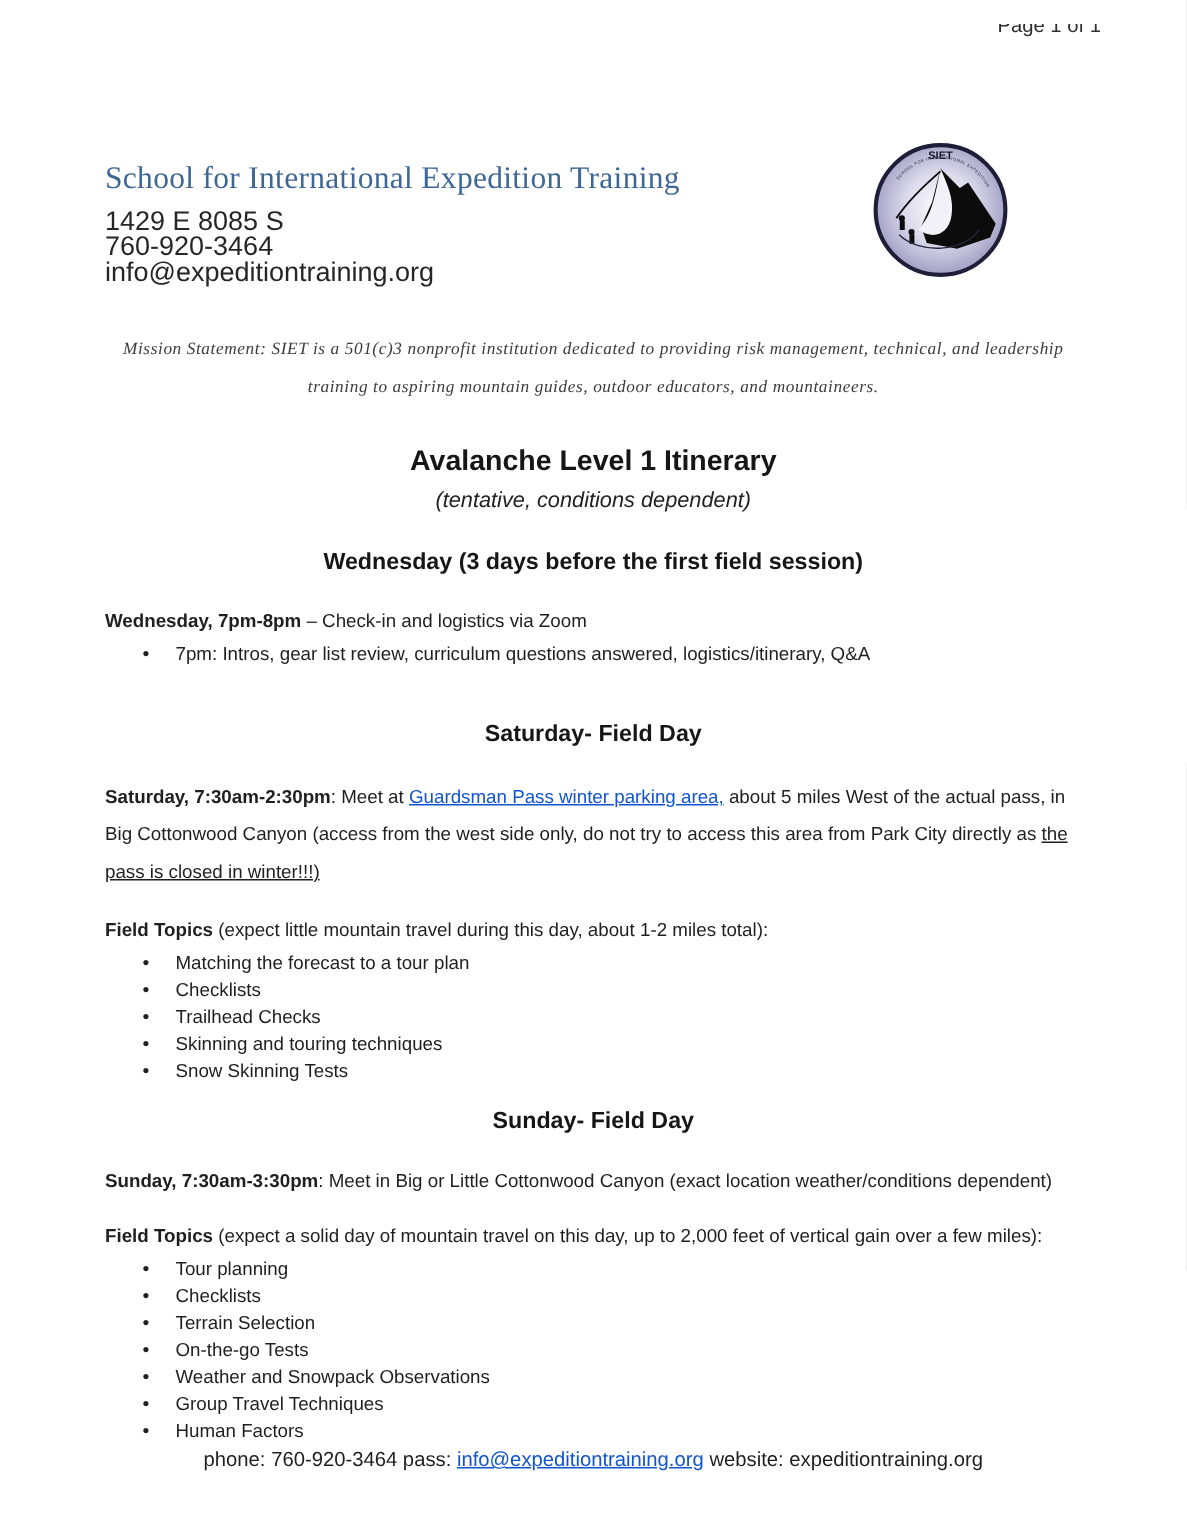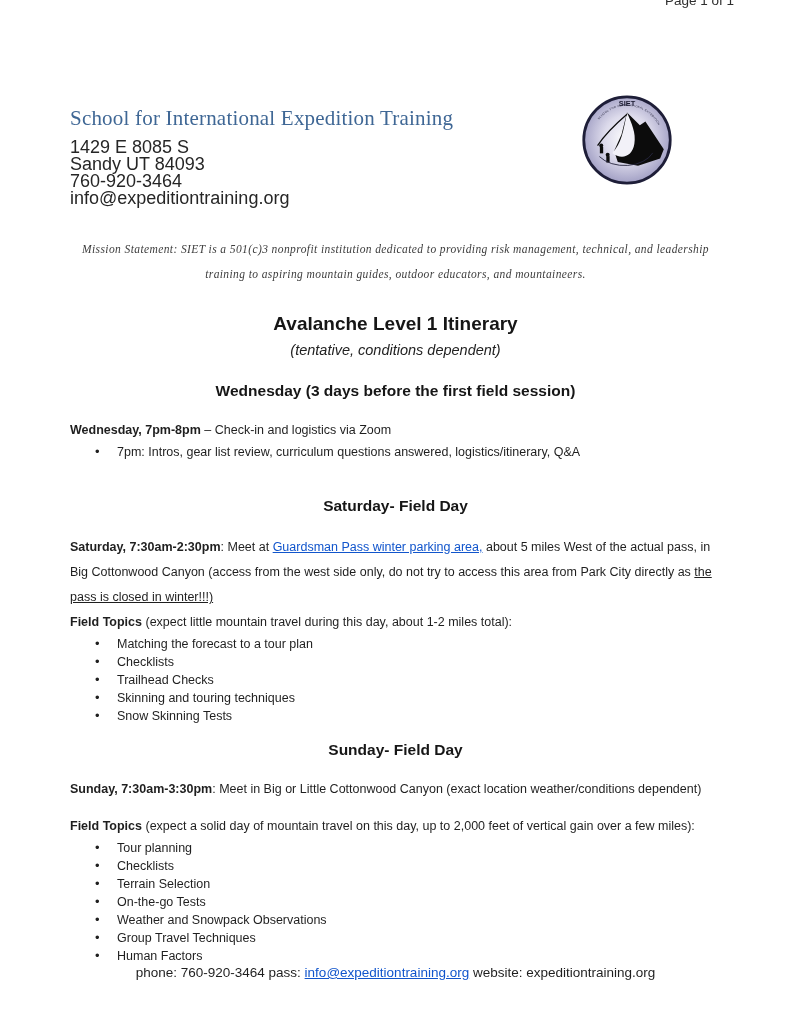--- a/index.html
+++ b/index.html
@@ -10,21 +10,21 @@
     height: 1024px;
     margin: 0 auto;
     background: #ffffff;
     overflow: hidden;
     font-family: "Liberation Sans", sans-serif;
     color: #1f1f1f;
   }
   
   .page-number-clip {
     position: absolute;
-    top: 0; right: 57px;
+    top: 16px; right: 57px;
     height: 16px;
     overflow: hidden;
   }
   .page-number-clip span {
     display: block;
     margin-top: -7px;
     font-size: 13.5px;
     color: #2e2e2e;
   }
   .content { padding: 0 70px; }
@@ -84,21 +84,21 @@
     font-weight: 700;
     color: #161616;
   }
   .h-wed { margin-top: 24px; }
   .h-sat { margin-top: 36px; }
   .h-sun { margin-top: 16px; }
 
   p.body { font-size: 12.5px; line-height: 25px; color: #1f1f1f; }
   .p-wed { margin-top: 18px; line-height: 20px; }
   .p-sat { margin-top: 20px; }
-  .p-satft { line-height: 20px; }
+  .p-satft { margin-top: 14px; line-height: 20px; }
   .p-sun { margin-top: 18px; line-height: 20px; }
   .p-sunft { margin-top: 12px; line-height: 20px; }
 
   b.lead { font-weight: 700; }
   .ulink { text-decoration: underline; }
   a.doc-link {
     color: #1155cc;
     text-decoration: underline;
     cursor: pointer;
   }
@@ -138,21 +138,20 @@
   <div class="page-number-clip">
     <span>Page 1 of 1</span>
   </div>
 
   <div class="content">
 
     <div class="header">
       <div class="header-left">
         <div class="org-name">School for International Expedition Training</div>
         <div class="address-line">1429 E 8085 S</div>
-        <div class="address-line">Sandy UT 84093</div>
         <div class="address-line">760-920-3464</div>
         <div class="address-line">info@expeditiontraining.org</div>
       </div>
       <div class="logo-wrap">
         <svg width="92" height="92" viewBox="0 0 100 100">
           <defs>
             <radialGradient id="lg" cx="50%" cy="48%" r="60%">
               <stop offset="0%" stop-color="#ffffff"></stop>
               <stop offset="45%" stop-color="#dcdaeb"></stop>
               <stop offset="100%" stop-color="#8f8db8"></stop>

